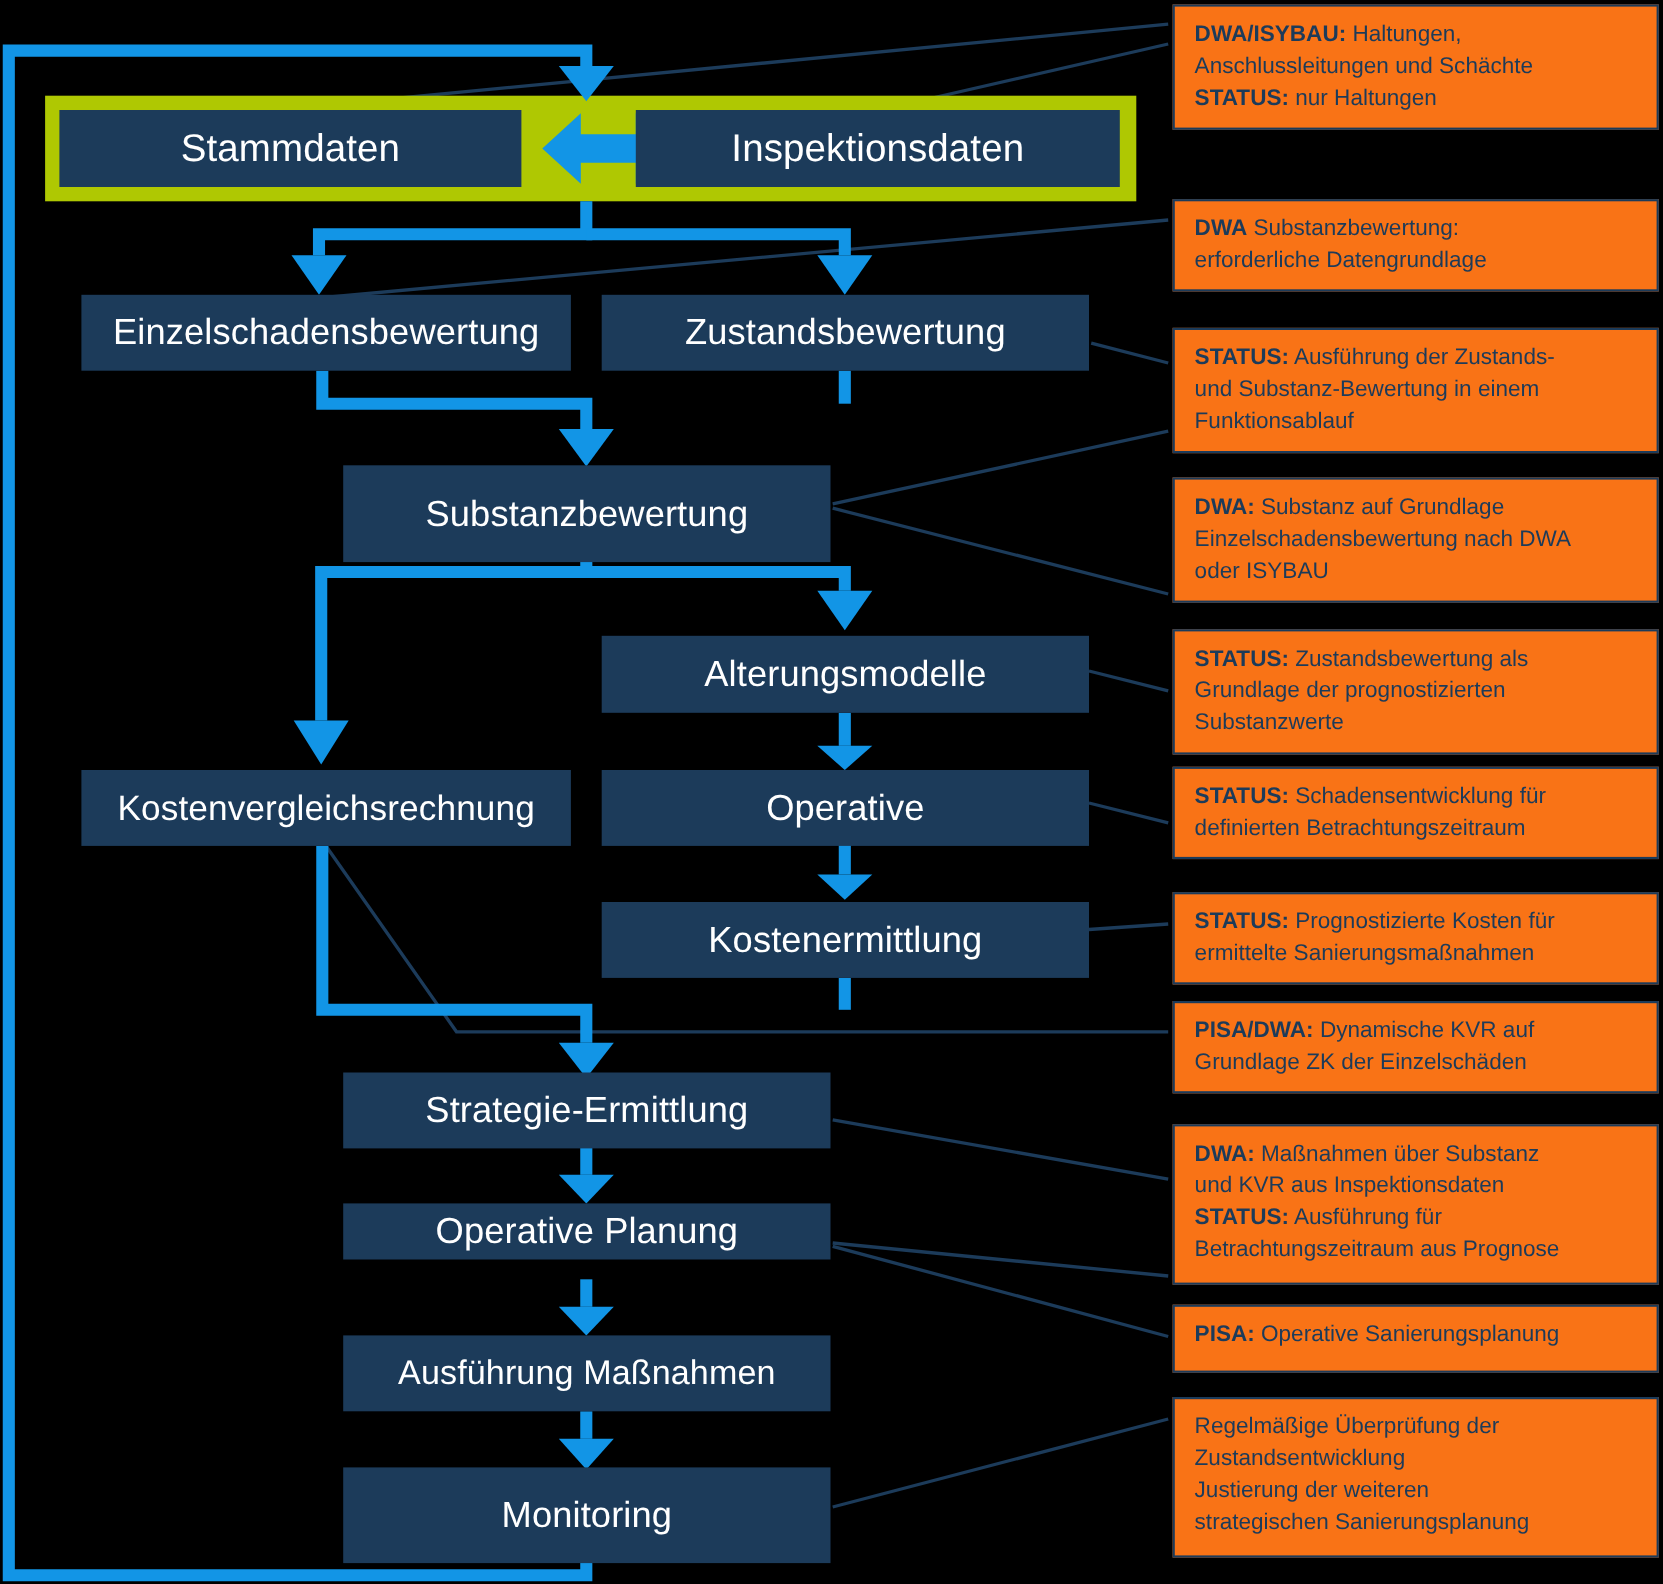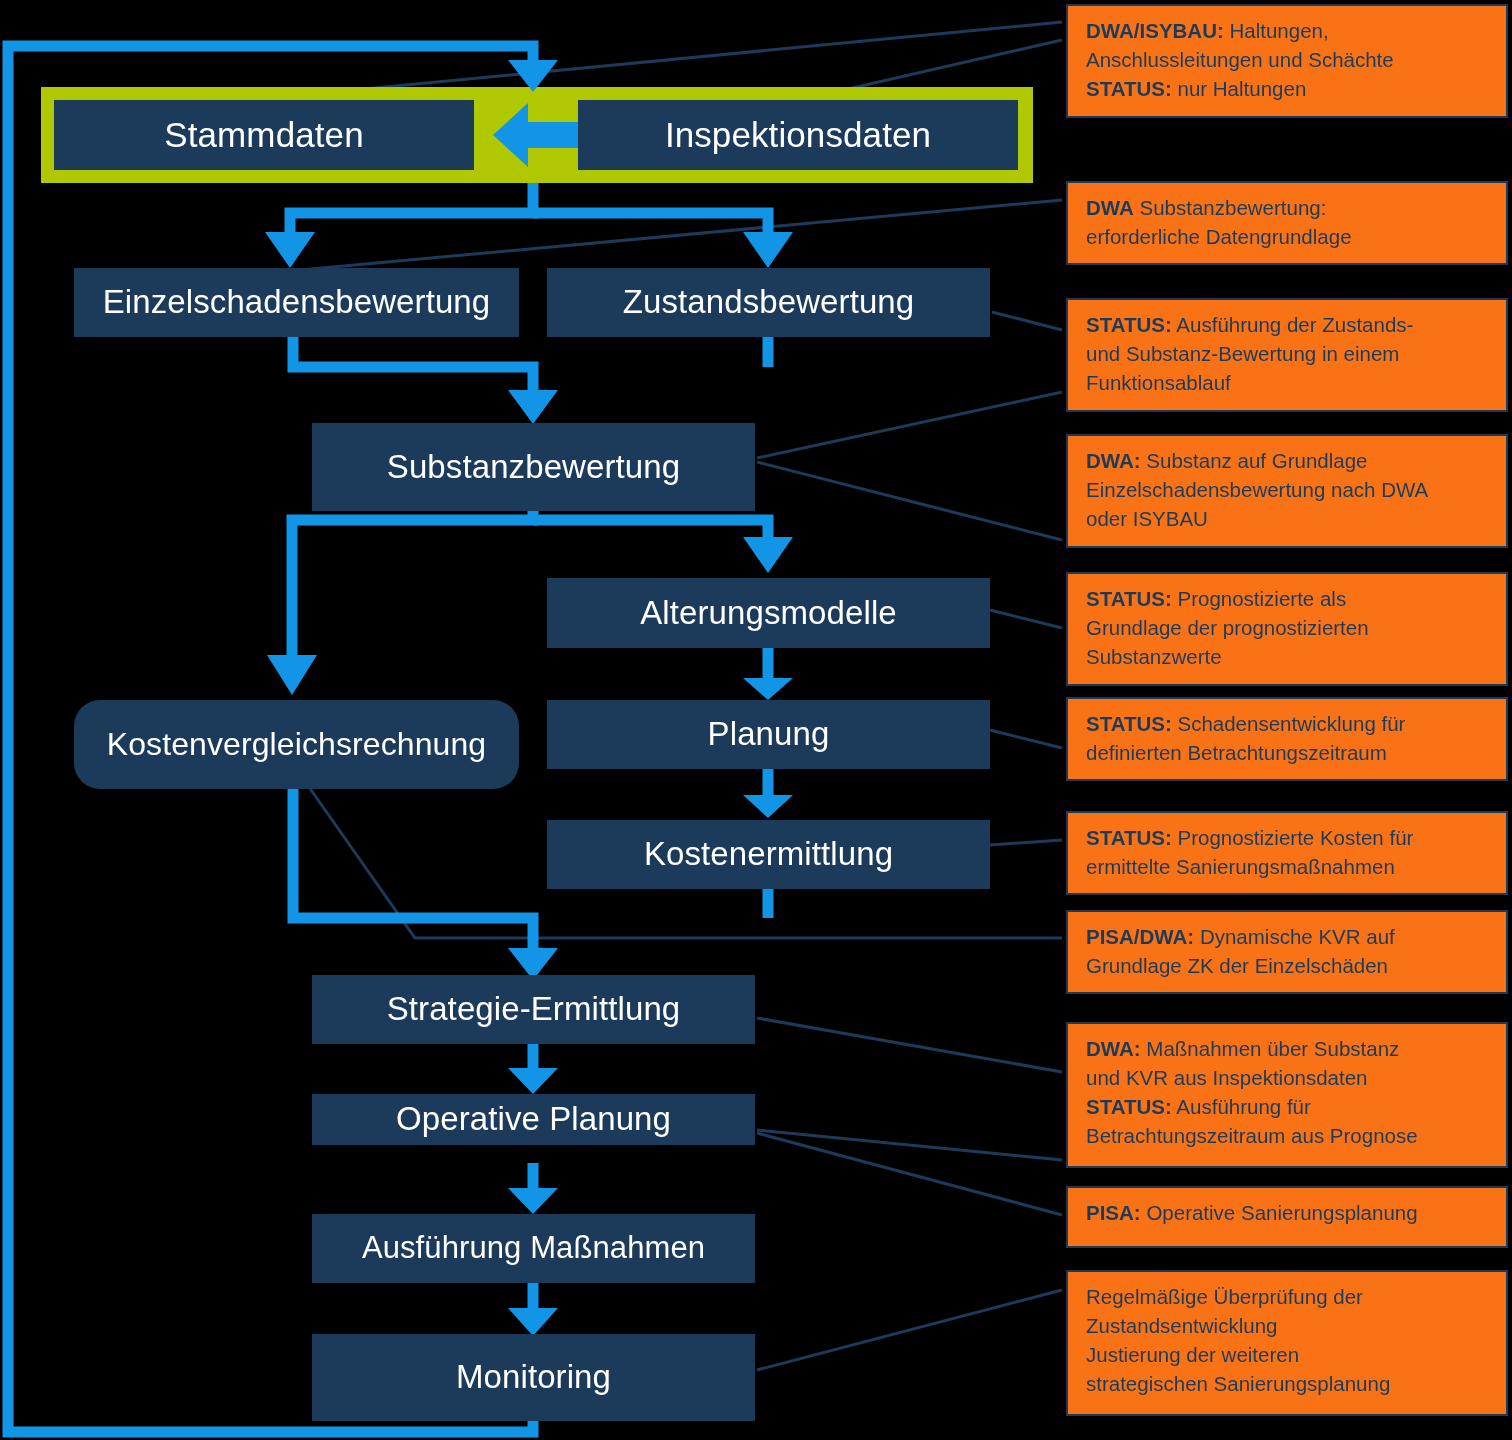--- a/index.html
+++ b/index.html
@@ -128,26 +128,26 @@
   </div>
 
   <div class="node" style="left:312px; top:423px; width:443px; height:88px; font-size:33px;">
     <span>Substanzbewertung</span>
   </div>
 
   <div class="node" style="left:547px; top:578px; width:443px; height:70px; font-size:33px;">
     <span>Alterungsmodelle</span>
   </div>
 
-  <div class="node" style="left:74px; top:700px; width:445px; height:89px; font-size:32px;border-radius:26px;">
+  <div class="node" style="left:74px; top:700px; width:445px; height:69px; font-size:32px;">
     <span>Kostenvergleichsrechnung</span>
   </div>
 
   <div class="node" style="left:547px; top:700px; width:443px; height:69px; font-size:33px;">
-    <span>Planung</span>
+    <span>Operative</span>
   </div>
 
   <div class="node" style="left:547px; top:820px; width:443px; height:69px; font-size:33px;">
     <span>Kostenermittlung</span>
   </div>
 
   <div class="node" style="left:312px; top:975px; width:443px; height:69px; font-size:33px;">
     <span>Strategie-Ermittlung</span>
   </div>
 
@@ -180,21 +180,21 @@
     <div><b></b><span>Funktionsablauf</span></div>
   </div>
 
   <div class="ann" style="left:1066px; top:434px; width:442px; height:114px;">
     <div><b>DWA:</b><span> Substanz auf Grundlage</span></div>
     <div><b></b><span>Einzelschadensbewertung nach DWA</span></div>
     <div><b></b><span>oder ISYBAU</span></div>
   </div>
 
   <div class="ann" style="left:1066px; top:572px; width:442px; height:114px;">
-    <div><b>STATUS:</b><span> Prognostizierte als</span></div>
+    <div><b>STATUS:</b><span> Zustandsbewertung als</span></div>
     <div><b></b><span>Grundlage der prognostizierten</span></div>
     <div><b></b><span>Substanzwerte</span></div>
   </div>
 
   <div class="ann" style="left:1066px; top:697px; width:442px; height:84px;">
     <div><b>STATUS:</b><span> Schadensentwicklung für</span></div>
     <div><b></b><span>definierten Betrachtungszeitraum</span></div>
   </div>
 
   <div class="ann" style="left:1066px; top:811px; width:442px; height:84px;">

